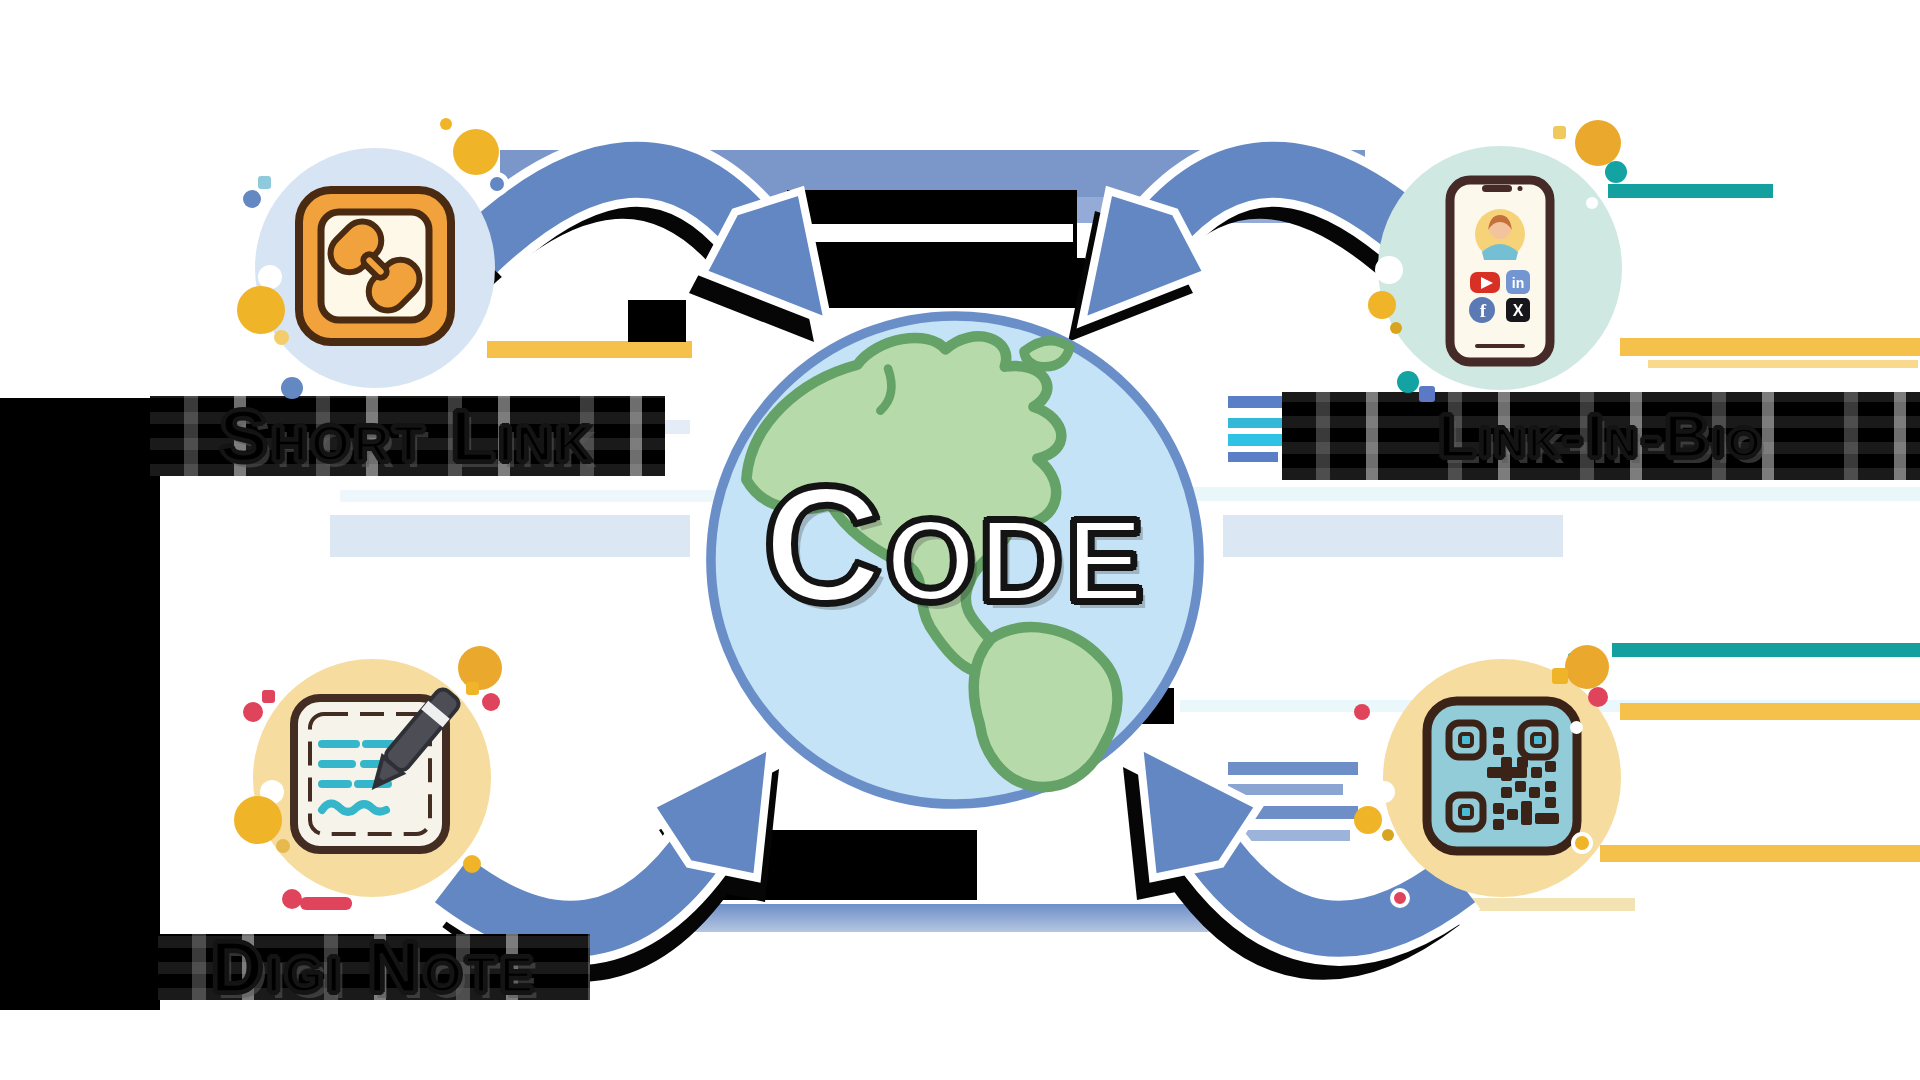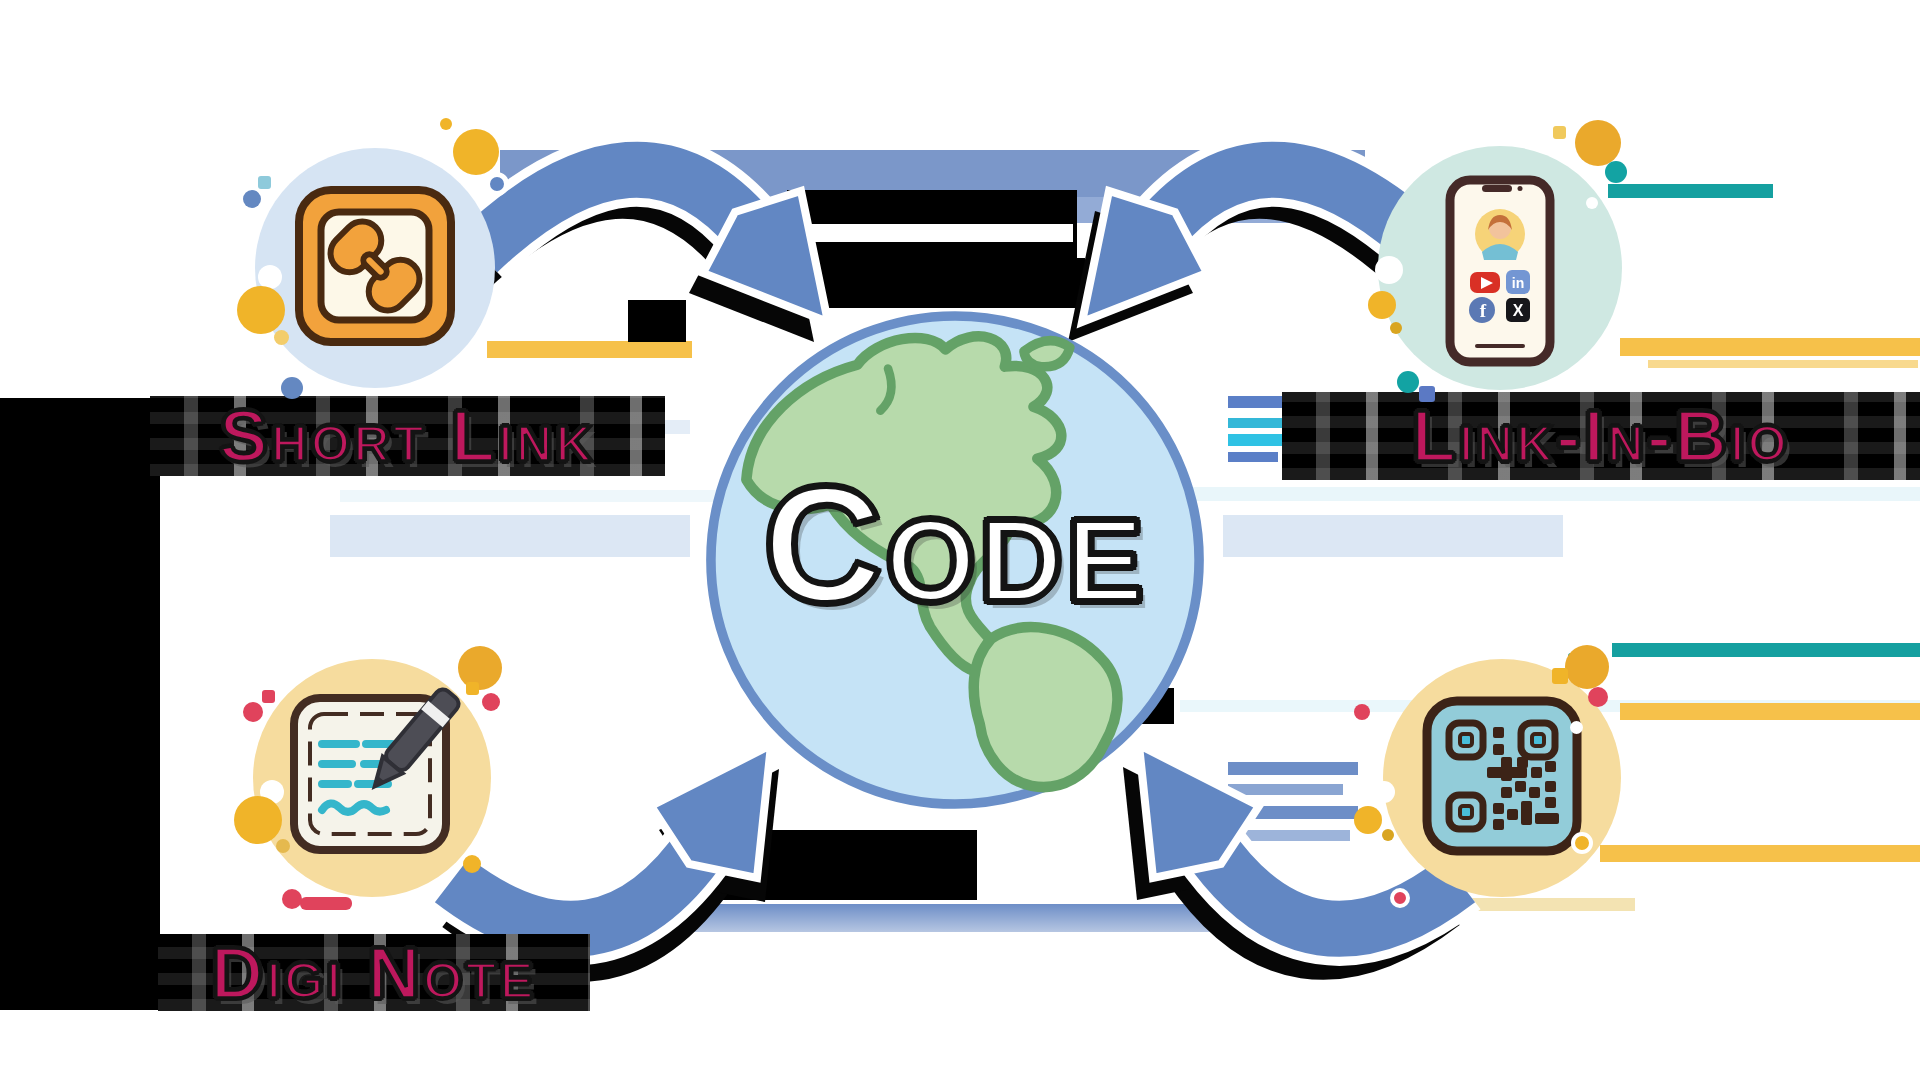--- a/index.html
+++ b/index.html
@@ -14,21 +14,21 @@
   .mosaic{position:absolute;inset:0;
     background-image:
       repeating-linear-gradient(0deg, rgba(255,255,255,.10) 0 12px, transparent 12px 26px),
       repeating-linear-gradient(90deg,#000 0 34px,#3a3a3a 34px 48px,#000 48px 84px,#6e6e6e 84px 96px,#000 96px 132px);
   }
   .sketch{
     position:relative;
     font-weight:700;
     font-variant:small-caps;
     letter-spacing:.05em;
-    color:#be185d;
+    color:#000000;
     -webkit-text-stroke:3.5px #141414;
     text-shadow:-3px 0 0 #141414,3px 0 0 #141414,0 -3px 0 #141414,0 3px 0 #141414,
                 5px 6px 0 rgba(90,90,90,.55);
     line-height:1;
     white-space:nowrap;
   }
   #bitsy-text{
     position:absolute;left:687px;top:462px;width:536px;text-align:center;
     font-size:165px;font-weight:700;font-variant:small-caps;line-height:1;
     color:#fff;-webkit-text-stroke:6px #141414;letter-spacing:.02em;
@@ -214,23 +214,23 @@
       </g>
     </g>
   </svg>
 
   <div class="label" style="left:150px;top:396px;width:515px;height:80px">
     <div class="mosaic"></div>
     <span class="sketch" style="font-size:72px">Short Link</span>
   </div>
   <div class="label" style="left:1282px;top:392px;width:638px;height:88px">
     <div class="mosaic"></div>
-    <span class="sketch" style="font-size:72px">Link-In-Bio</span>
+    <span class="sketch" style="font-size:62px">Link-In-Bio</span>
   </div>
-  <div class="label" style="left:158px;top:934px;width:432px;height:77px">
+  <div class="label" style="left:158px;top:934px;width:432px;height:66px">
     <div class="mosaic"></div>
     <span class="sketch" style="font-size:72px">Digi Note</span>
   </div>
 
   <div id="dots" class="layer" style="width:1920px;height:1080px">
       <div class="d" style="left: 243px; top: 190px; width: 18px; height: 18px; background: rgb(100, 136, 193);"></div>
       <div class="d" style="left: 258px; top: 176px; width: 13px; height: 13px; background: rgb(142, 202, 219); border-radius: 3px;"></div>
       <div class="d" style="left: 453px; top: 129px; width: 46px; height: 46px; background: rgb(240, 180, 41);"></div>
       <div class="d" style="left: 485px; top: 172px; width: 24px; height: 24px; background: rgb(98, 135, 195); border: 5px solid rgb(255, 255, 255);"></div>
       <div class="d" style="left: 258px; top: 265px; width: 24px; height: 24px; background: rgb(255, 255, 255);"></div>

